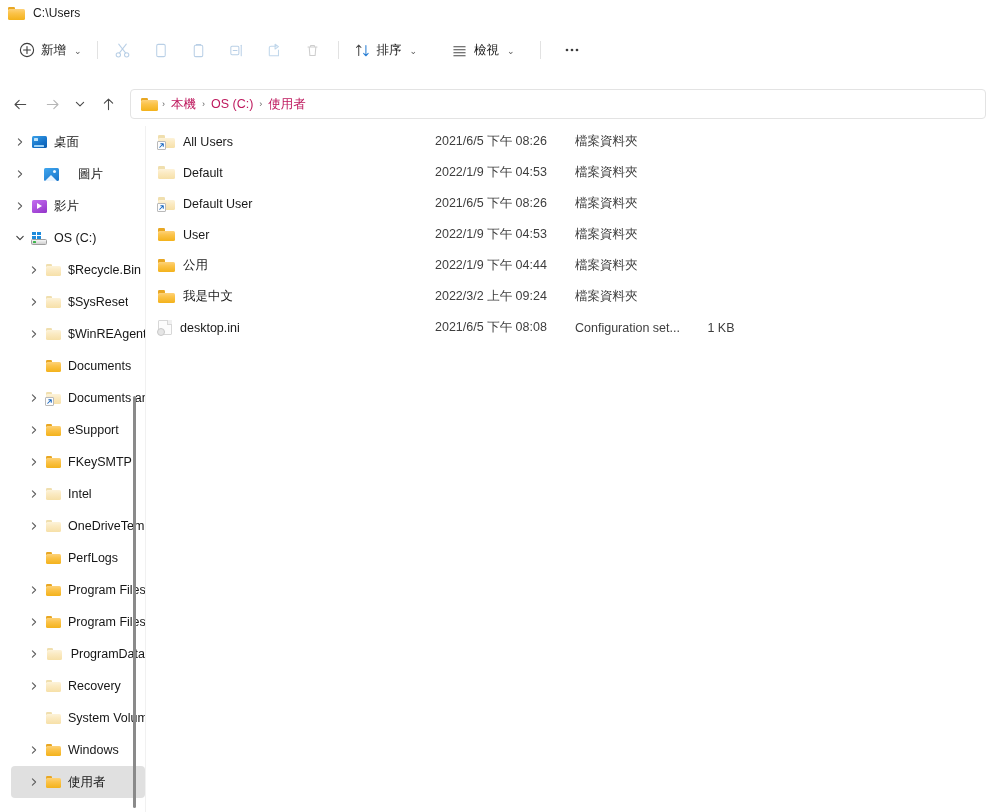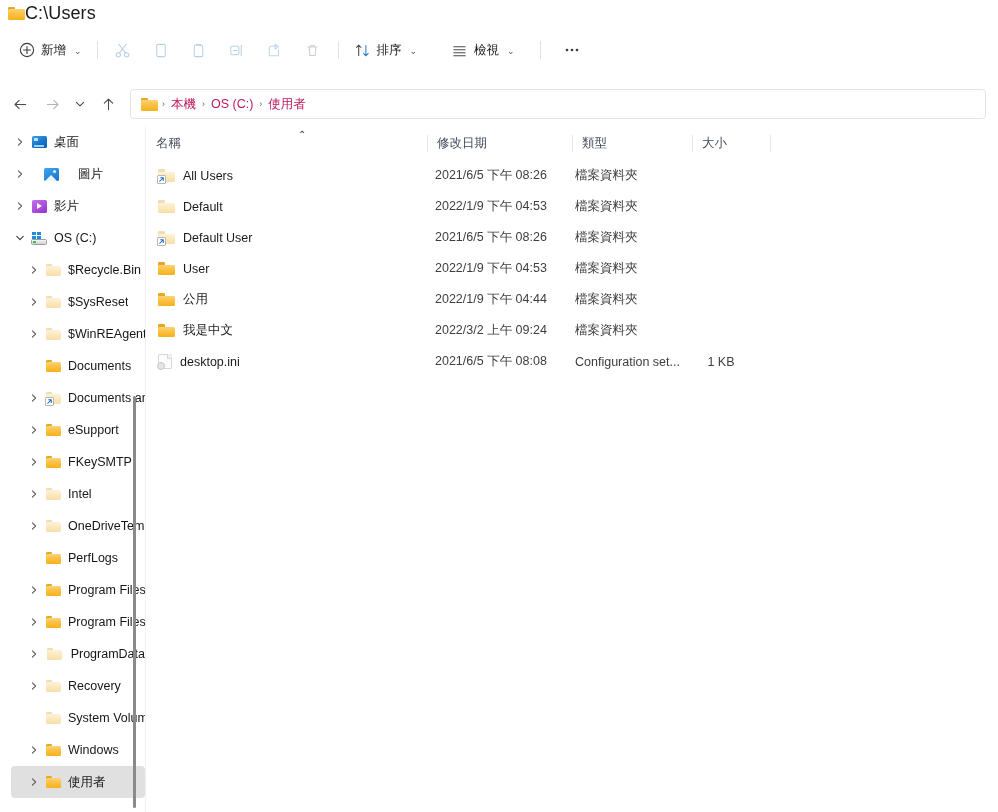--- a/index.html
+++ b/index.html
@@ -9,21 +9,21 @@
     font-family: "Liberation Sans", "DejaVu Sans", sans-serif;
     overflow: hidden;
   }
   #app { position: relative; width: 998px; height: 812px; background:#fff; }
 
   
   #titlebar {
     position:absolute; left:0; top:0; width:998px; height:26px;
     display:flex; align-items:center; padding-left:8px;
   }
-  #titlebar .tb-label { font-size:18px; color:#1a1a1a; letter-spacing:.1px; }
+  #titlebar .tb-label { font-size:12px; color:#1a1a1a; margin-left:8px; letter-spacing:.1px; }
 
   
   .folder {
     position:relative; width:17px; height:13px; flex:0 0 auto;
   }
   .folder .tab {
     position:absolute; left:0; top:0; width:7px; height:3.5px;
     background:#e8a723; border-radius:1.2px 1.2px 0 0;
   }
   .folder .body {
@@ -594,31 +594,20 @@
         </span>
         <span class="tree-label">使用者</span>
       </div>
     </div>
   <div id="side-scroll">
     <div id="side-thumb"></div>
   </div>
   <div id="divider"></div>
 
   <div id="filepane">
-    <div id="colheader">
-      <div class="col-h" style="left:0;">名稱</div>
-      <div id="sort-caret">⌃</div>
-      <div class="col-div" style="left:281px;"></div>
-      <div class="col-h" style="left:281px;">修改日期</div>
-      <div class="col-div" style="left:426px;"></div>
-      <div class="col-h" style="left:426px;">類型</div>
-      <div class="col-div" style="left:546px;"></div>
-      <div class="col-h" style="left:546px;">大小</div>
-      <div class="col-div" style="left:624px;"></div>
-    </div>
     <div id="filerows">
         <div class="frow">
           <span class="f-name">
             <span class="folder pale">
               <span class="tab"></span>
               <span class="body"></span>
               <span class="shortcut">
                 <svg width="7" height="7" viewBox="0 0 8 8">
                   <path d="M2 6 6 2M3.2 2H6v2.8" fill="none" stroke="#1565c0" stroke-width="1.2" stroke-linecap="round" stroke-linejoin="round"></path>
                 </svg>

